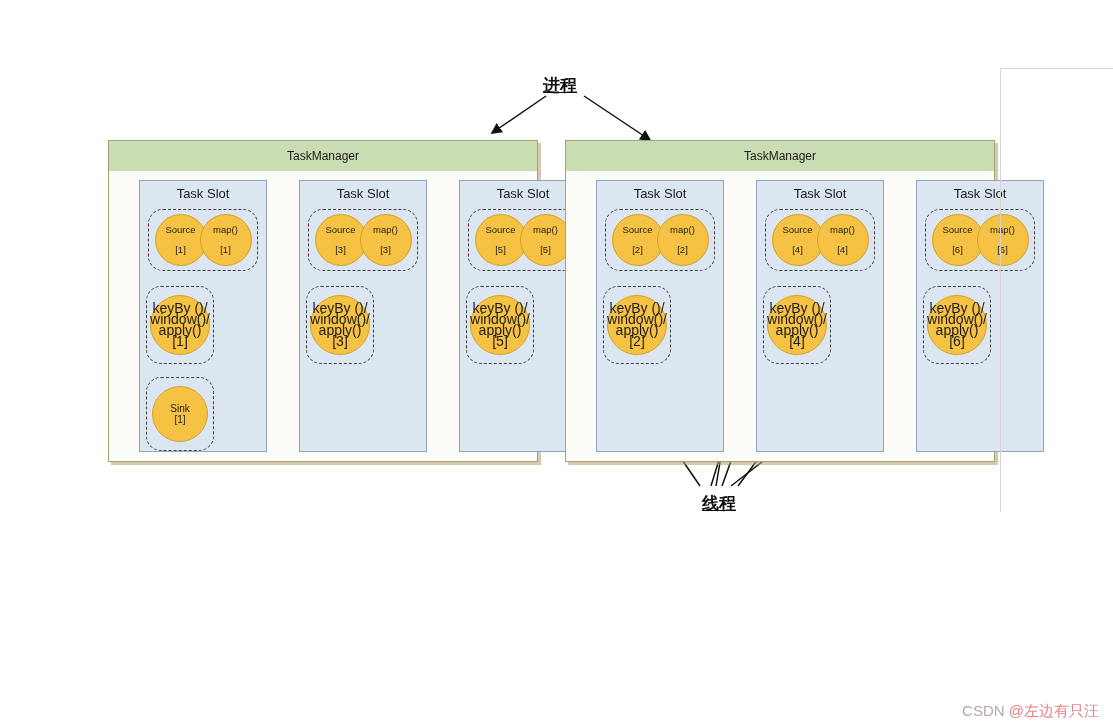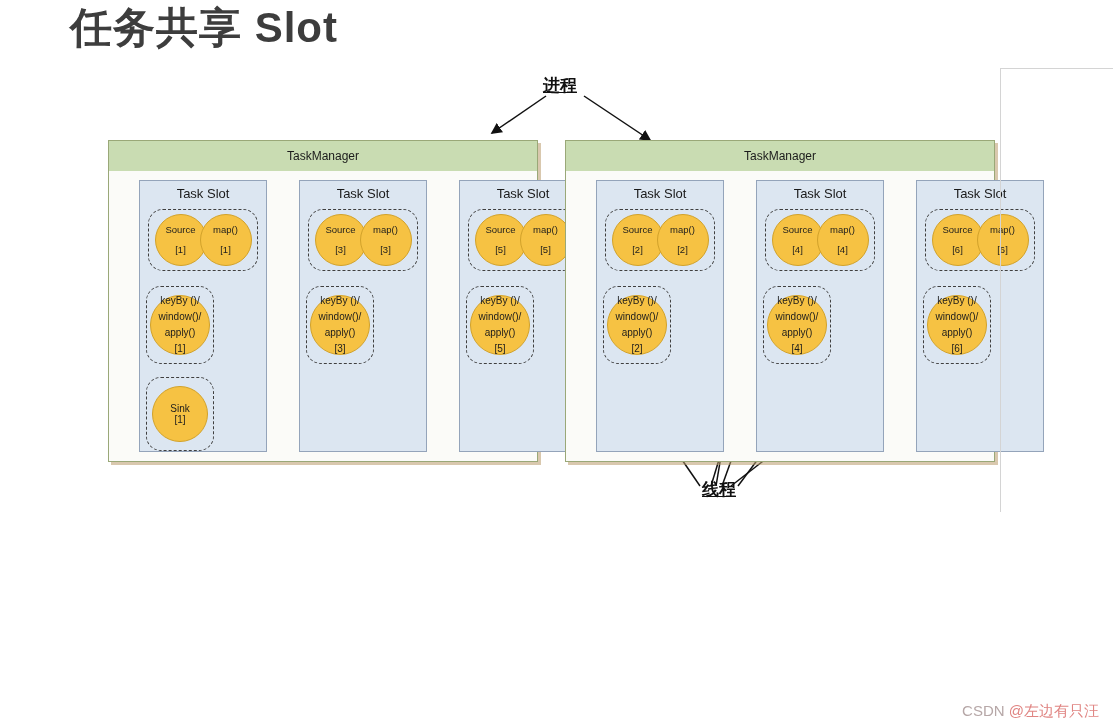--- a/index.html
+++ b/index.html
@@ -11,21 +11,21 @@
   .title{
     position:absolute;left:70px;top:0px;margin:0;
     font-size:42px;font-weight:700;color:#3d3d3d;letter-spacing:1px;
   }
   
   .diagram{position:absolute;left:0;top:60px;width:1113px;height:460px;}
   .proc-label,.thread-label{
     position:absolute;font-size:17px;font-weight:700;color:#111;white-space:nowrap;text-decoration:underline;
   }
   .proc-label{left:543px;top:14px;}
-  .thread-label{left:702px;top:418px;}
+  .thread-label{left:702px;top:432px;}
   .arrows{position:absolute;left:0;top:0;pointer-events:none;}
   .tm{
     position:absolute;top:80px;width:430px;height:322px;background:#fbfbf8;
     border:1px solid var(--tm-border,#9aa878);
     box-shadow:3px 3px 0 rgba(186,155,108,.55);
   }
   .tm-left{left:108px;}
   .tm-right{left:565px;}
   .tm-header{
     height:30px;line-height:30px;text-align:center;font-size:12px;color:#1b1b1b;
@@ -47,21 +47,21 @@
   .group-keyby{width:68px;height:78px;margin:15px 0 0 6px;}
   .group-sink{width:68px;height:74px;margin:13px 0 0 6px;}
   .circle{
     border-radius:50%;background:var(--circle-fill,#f6c243);
     border:1px solid var(--circle-border,#d2a22a);
     display:flex;align-items:center;justify-content:center;
     text-align:center;white-space:pre-line;color:#1c1c1c;
   }
   .circle.src,.circle.map{width:52px;height:52px;font-size:9.5px;line-height:20px;}
   .circle.map{margin-left:-7px;}
-  .circle.keyby{width:60px;height:60px;font-size:10px;line-height:16px;}
+  .circle.keyby{width:60px;height:60px;font-size:14px;line-height:11px;}
   .circle.sink{width:56px;height:56px;font-size:10px;line-height:11px;}
   .edge-v{position:absolute;left:1000px;top:8px;width:1px;height:444px;background:#d4d4d4;}
   .edge-h{position:absolute;left:1000px;top:8px;width:113px;height:1px;background:#d4d4d4;}
   
   .bullets{
     position:absolute;left:78px;top:520px;width:965px;margin:0;padding:0 0 0 30px;
   }
   .bullets li{
     font-size:23px;line-height:44px;color:#1f1f1f;margin-bottom:16px;
   }
@@ -71,21 +71,20 @@
     position:absolute;right:14px;bottom:6px;font-size:15px;white-space:nowrap;
   }
   .watermark .wm-prefix{color:#b6a7a7;}
   .watermark .wm-handle{color:#e08583;}
 </style>
 </head>
 <body>
 
 <div class="stage">
 
-  <h1 class="title">任务共享 Slot</h1>
 
   <div class="diagram">
 
     <div class="proc-label">进程</div>
 
     <svg class="arrows" width="1113" height="460" viewBox="0 0 1113 460">
       <defs>
         <marker id="arr" viewBox="0 0 10 10" refX="8.5" refY="5" markerWidth="7.5" markerHeight="7.5" orient="auto-start-reverse">
           <path d="M0,0 L10,5 L0,10 z" fill="#111"></path>
         </marker>

